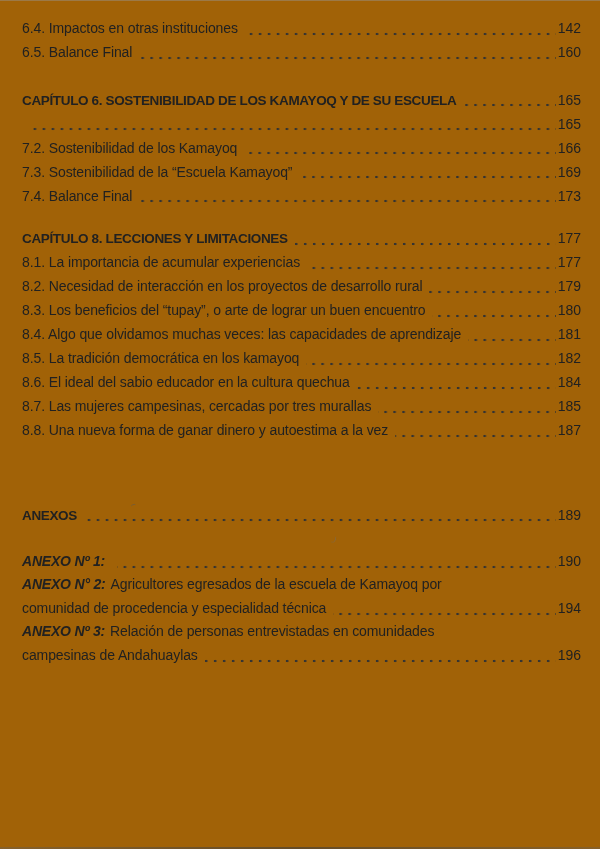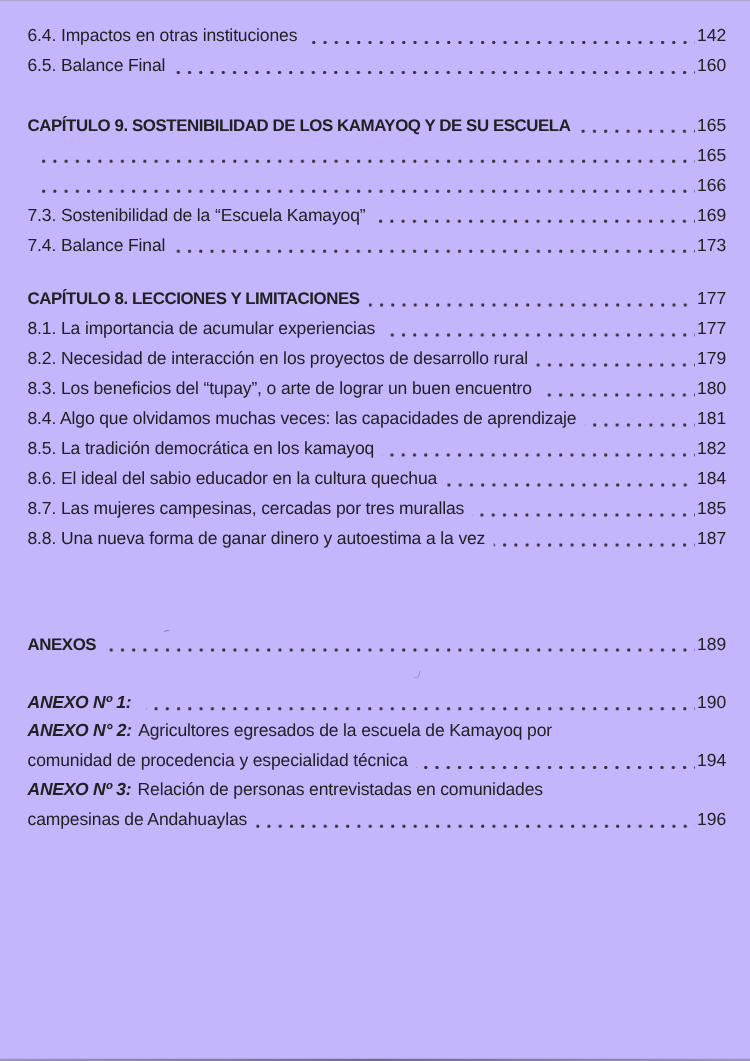--- a/index.html
+++ b/index.html
@@ -4,21 +4,21 @@
 <style>
   html, body { margin: 0; padding: 0; }
   body {
     width: 600px; height: 849px;
     background: #ffffff;
     font-family: "Liberation Sans", sans-serif;
   }
   .page {
     position: relative;
     width: 600px; height: 849px;
-    background: #c4b5fd;
+    background: #a16207;
     overflow: hidden;
     color: #212121;
   }
   .edge-top {
     position: absolute; top: 0; left: 0; right: 0; height: 1px;
     background: rgba(150,150,150,0.45);
   }
   .edge-bottom {
     position: absolute; bottom: 0; left: 0; right: 0; height: 2px;
     background: linear-gradient(to right, rgba(95,95,95,0.40), rgba(60,60,60,0.60), rgba(95,95,95,0.38));
@@ -96,29 +96,30 @@
     </div>
     <div class="row">
       <span class="lbl">6.5. Balance Final</span>
       <span class="leader"></span>
       <span class="pg">160</span>
     </div>
 
     <div class="sp1"></div>
 
     <div class="row heading">
-      <span class="lbl">CAPÍTULO 9. SOSTENIBILIDAD DE LOS KAMAYOQ Y DE SU ESCUELA</span>
+      <span class="lbl">CAPÍTULO 6. SOSTENIBILIDAD DE LOS KAMAYOQ Y DE SU ESCUELA</span>
       <span class="leader"></span>
       <span class="pg">165</span>
     </div>
     <div class="row">
       <span class="leader"></span>
       <span class="pg">165</span>
     </div>
     <div class="row">
+      <span class="lbl">7.2. Sostenibilidad de los Kamayoq</span>
       <span class="leader"></span>
       <span class="pg">166</span>
     </div>
     <div class="row">
       <span class="lbl">7.3. Sostenibilidad de la “Escuela Kamayoq”</span>
       <span class="leader"></span>
       <span class="pg">169</span>
     </div>
     <div class="row">
       <span class="lbl">7.4. Balance Final</span>

